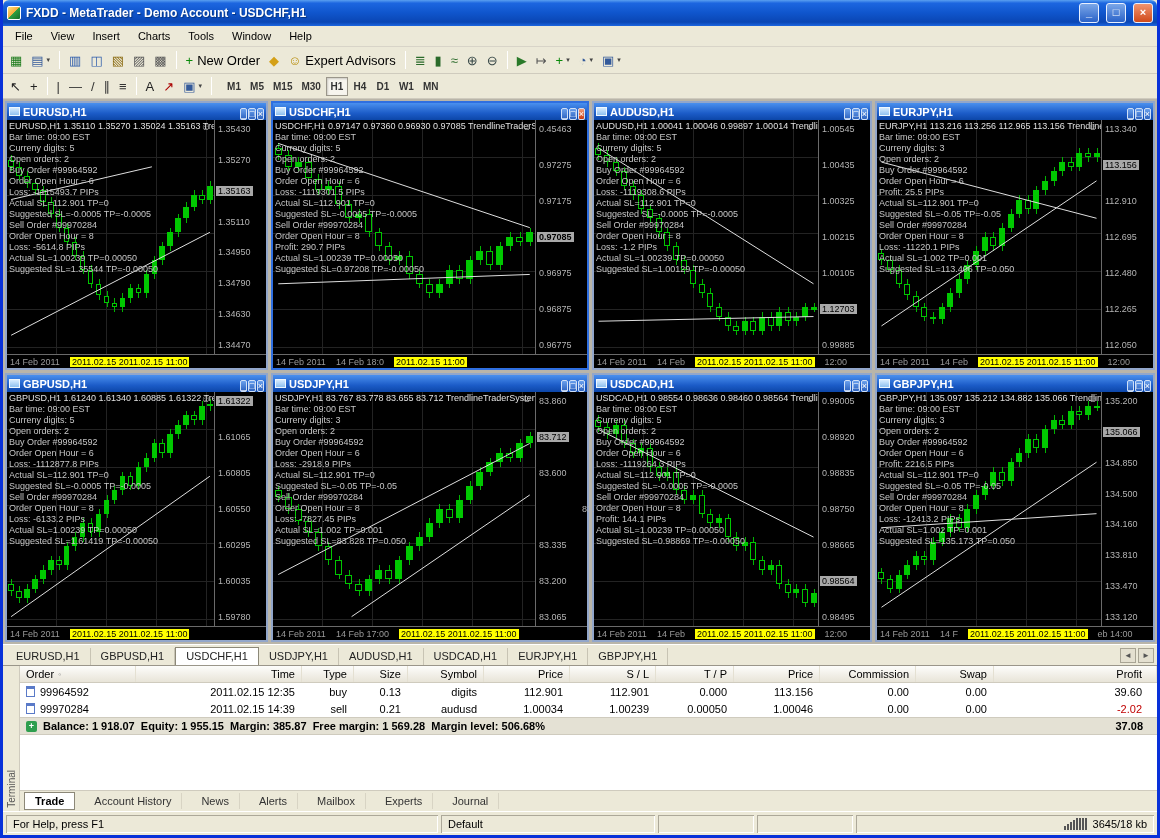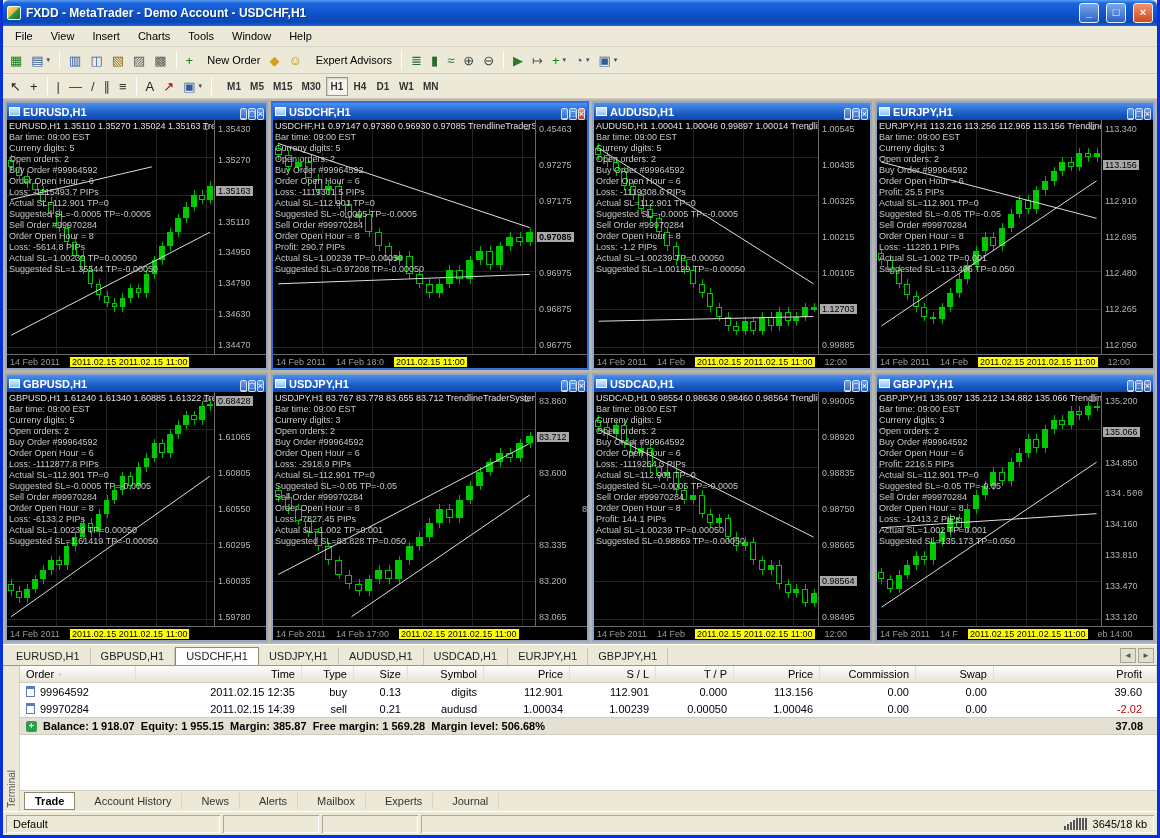--- a/index.html
+++ b/index.html
@@ -20,21 +20,21 @@
   .win-btn.close{background:linear-gradient(180deg,#f0946f,#d04a1a);}
   
   .menubar{height:21px;flex:none;display:flex;align-items:center;gap:2px;padding:0 4px;font-size:11px;
     border-bottom:1px solid #d8d4c8;}
   .menu-item{padding:2px 8px;color:#000;}
   
   .toolbar{flex:none;display:flex;align-items:center;gap:1px;padding:0 3px;border-bottom:1px solid #cfcbbe;}
   .tb1{height:27px;}.tb2{height:25px;}
   .tbtn{display:inline-flex;align-items:center;height:21px;padding:0 3px;border:1px solid transparent;border-radius:2px;}
   .tbtn .glyph{font-size:13px;line-height:1;color:#345;}
-  .tbtn .lbl{font-size:11px;margin-left:14px;color:#000;}
+  .tbtn .lbl{font-size:13px;margin-left:4px;color:#000;}
   .tbtn .dd{font-size:7px;margin-left:3px;color:#444;}
   .tb-sep{width:1px;height:18px;background:#b4b0a0;border-right:1px solid #fff;margin:0 4px;flex:none;}
   .tf-group{display:flex;align-items:center;margin-left:6px;gap:1px;}
   .tfbtn{min-width:22px;height:19px;padding:0 3px;font-size:10px;font-weight:bold;color:#333;
     text-align:center;line-height:18px;border:1px solid transparent;}
   .tfbtn.active{background:#f7f5ee;border:1px solid #9a968a;box-shadow:inset 1px 1px 2px rgba(0,0,0,.18);}
   
   .workspace{height:545px;flex:none;background:#b9b5a9;display:grid;padding:2px;gap:3px;
     grid-template-columns:263px 318px 280px 1fr;grid-template-rows:1fr 1fr;}
   .chart-window{display:flex;flex-direction:column;min-width:0;min-height:0;background:#000;
@@ -739,21 +739,21 @@
                 <div class="c-info-line">Suggested SL=-0.0005 TP=-0.0005</div>
                 <div class="c-info-line">Sell Order #99970284</div>
                 <div class="c-info-line">Order Open Hour = 8</div>
                 <div class="c-info-line">Loss: -6133.2 PIPs</div>
                 <div class="c-info-line">Actual   SL=1.00239 TP=0.00050</div>
                 <div class="c-info-line">Suggested SL=1.61419 TP=-0.00050</div>
               </div>
               <span class="smiley">☺</span>
             </div>
             <div class="pricescale">
-              <span class="plabel current" style="top: 4%;">0.68428</span>
+              <span class="plabel current" style="top: 4%;">1.61322</span>
               <span class="plabel" style="top: 19.3333%;">1.61065</span>
               <span class="plabel" style="top: 34.6667%;">1.60805</span>
               <span class="plabel" style="top: 50%;">1.60550</span>
               <span class="plabel" style="top: 65.3333%;">1.60295</span>
               <span class="plabel" style="top: 80.6667%;">1.60035</span>
               <span class="plabel" style="top: 96%;">1.59780</span>
             </div>
           </div>
           <div class="timeaxis">
             <span class="tseg">14 Feb 2011</span>
@@ -1041,21 +1041,21 @@
                 <div class="c-info-line">Loss: -12413.2 PIPs</div>
                 <div class="c-info-line">Actual   SL=1.002 TP=0.001</div>
                 <div class="c-info-line">Suggested SL=135.173 TP=0.050</div>
               </div>
               <span class="smiley">☺</span>
             </div>
             <div class="pricescale">
               <span class="plabel" style="top: 4%;">135.200</span>
               <span class="plabel current" style="top: 17.1429%;">135.066</span>
               <span class="plabel" style="top: 30.2857%;">134.850</span>
-              <span class="plabel" style="top: 43.4286%; font-family: Liberation Mono, monospace;">134.500</span>
+              <span class="plabel" style="top: 43.4286%;">134.500</span>
               <span class="plabel" style="top: 56.5714%;">134.160</span>
               <span class="plabel" style="top: 69.7143%;">133.810</span>
               <span class="plabel" style="top: 82.8571%;">133.470</span>
               <span class="plabel" style="top: 96%;">133.120</span>
             </div>
           </div>
           <div class="timeaxis">
             <span class="tseg">14 Feb 2011</span>
             <span class="tseg">14 F</span>
             <span class="tseg hl">2011.02.15 2011.02.15 11:00</span>
@@ -1216,20 +1216,21 @@
           <span class="t-tab">News</span>
           <span class="t-tab">Alerts</span>
           <span class="t-tab">Mailbox</span>
           <span class="t-tab">Experts</span>
           <span class="t-tab">Journal</span>
         </div>
     </div>
   </div>
 
   <div class="statusbar">
+    <span class="sb-seg sb-help">For Help, press F1</span>
     <span class="sb-seg sb-profile">Default</span>
     <span class="sb-seg sb-a"></span>
     <span class="sb-seg sb-b"></span>
     <span class="sb-seg sb-conn">
       <span class="bars">
         <i style="height:4px"></i>
           <i style="height:6px"></i>
           <i style="height:8px"></i>
           <i style="height:10px"></i>
           <i style="height:12px"></i>

